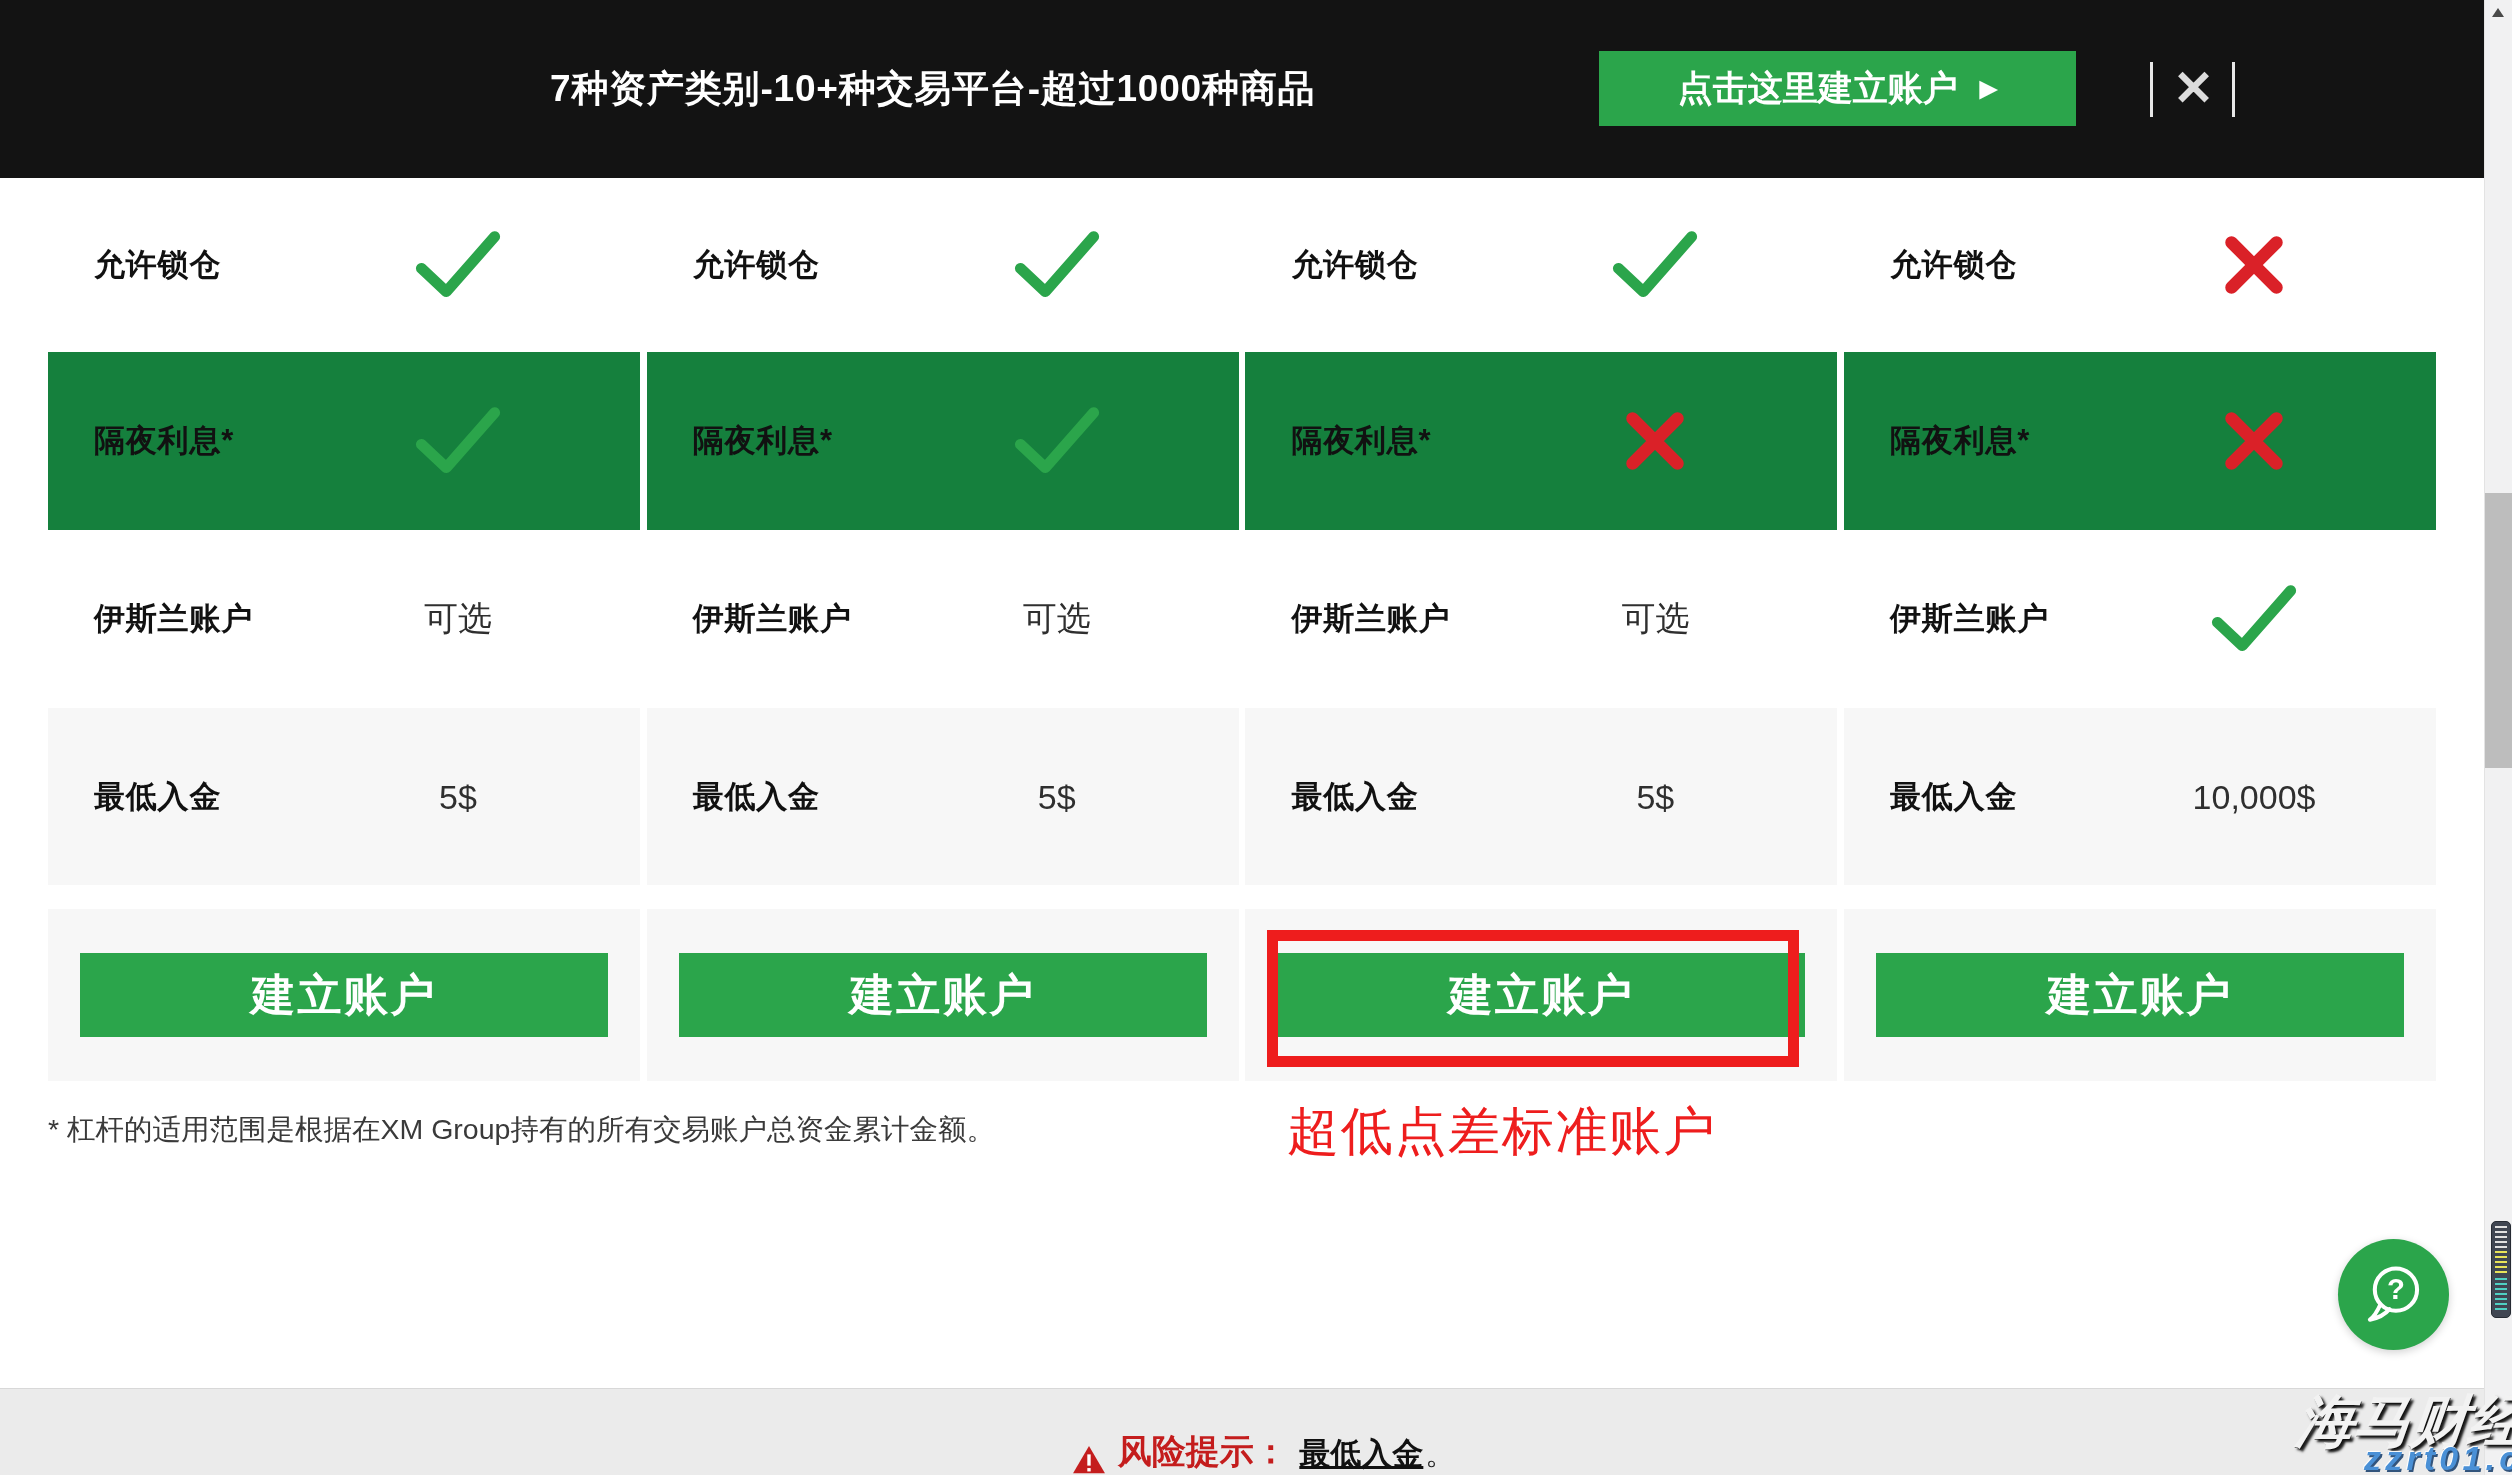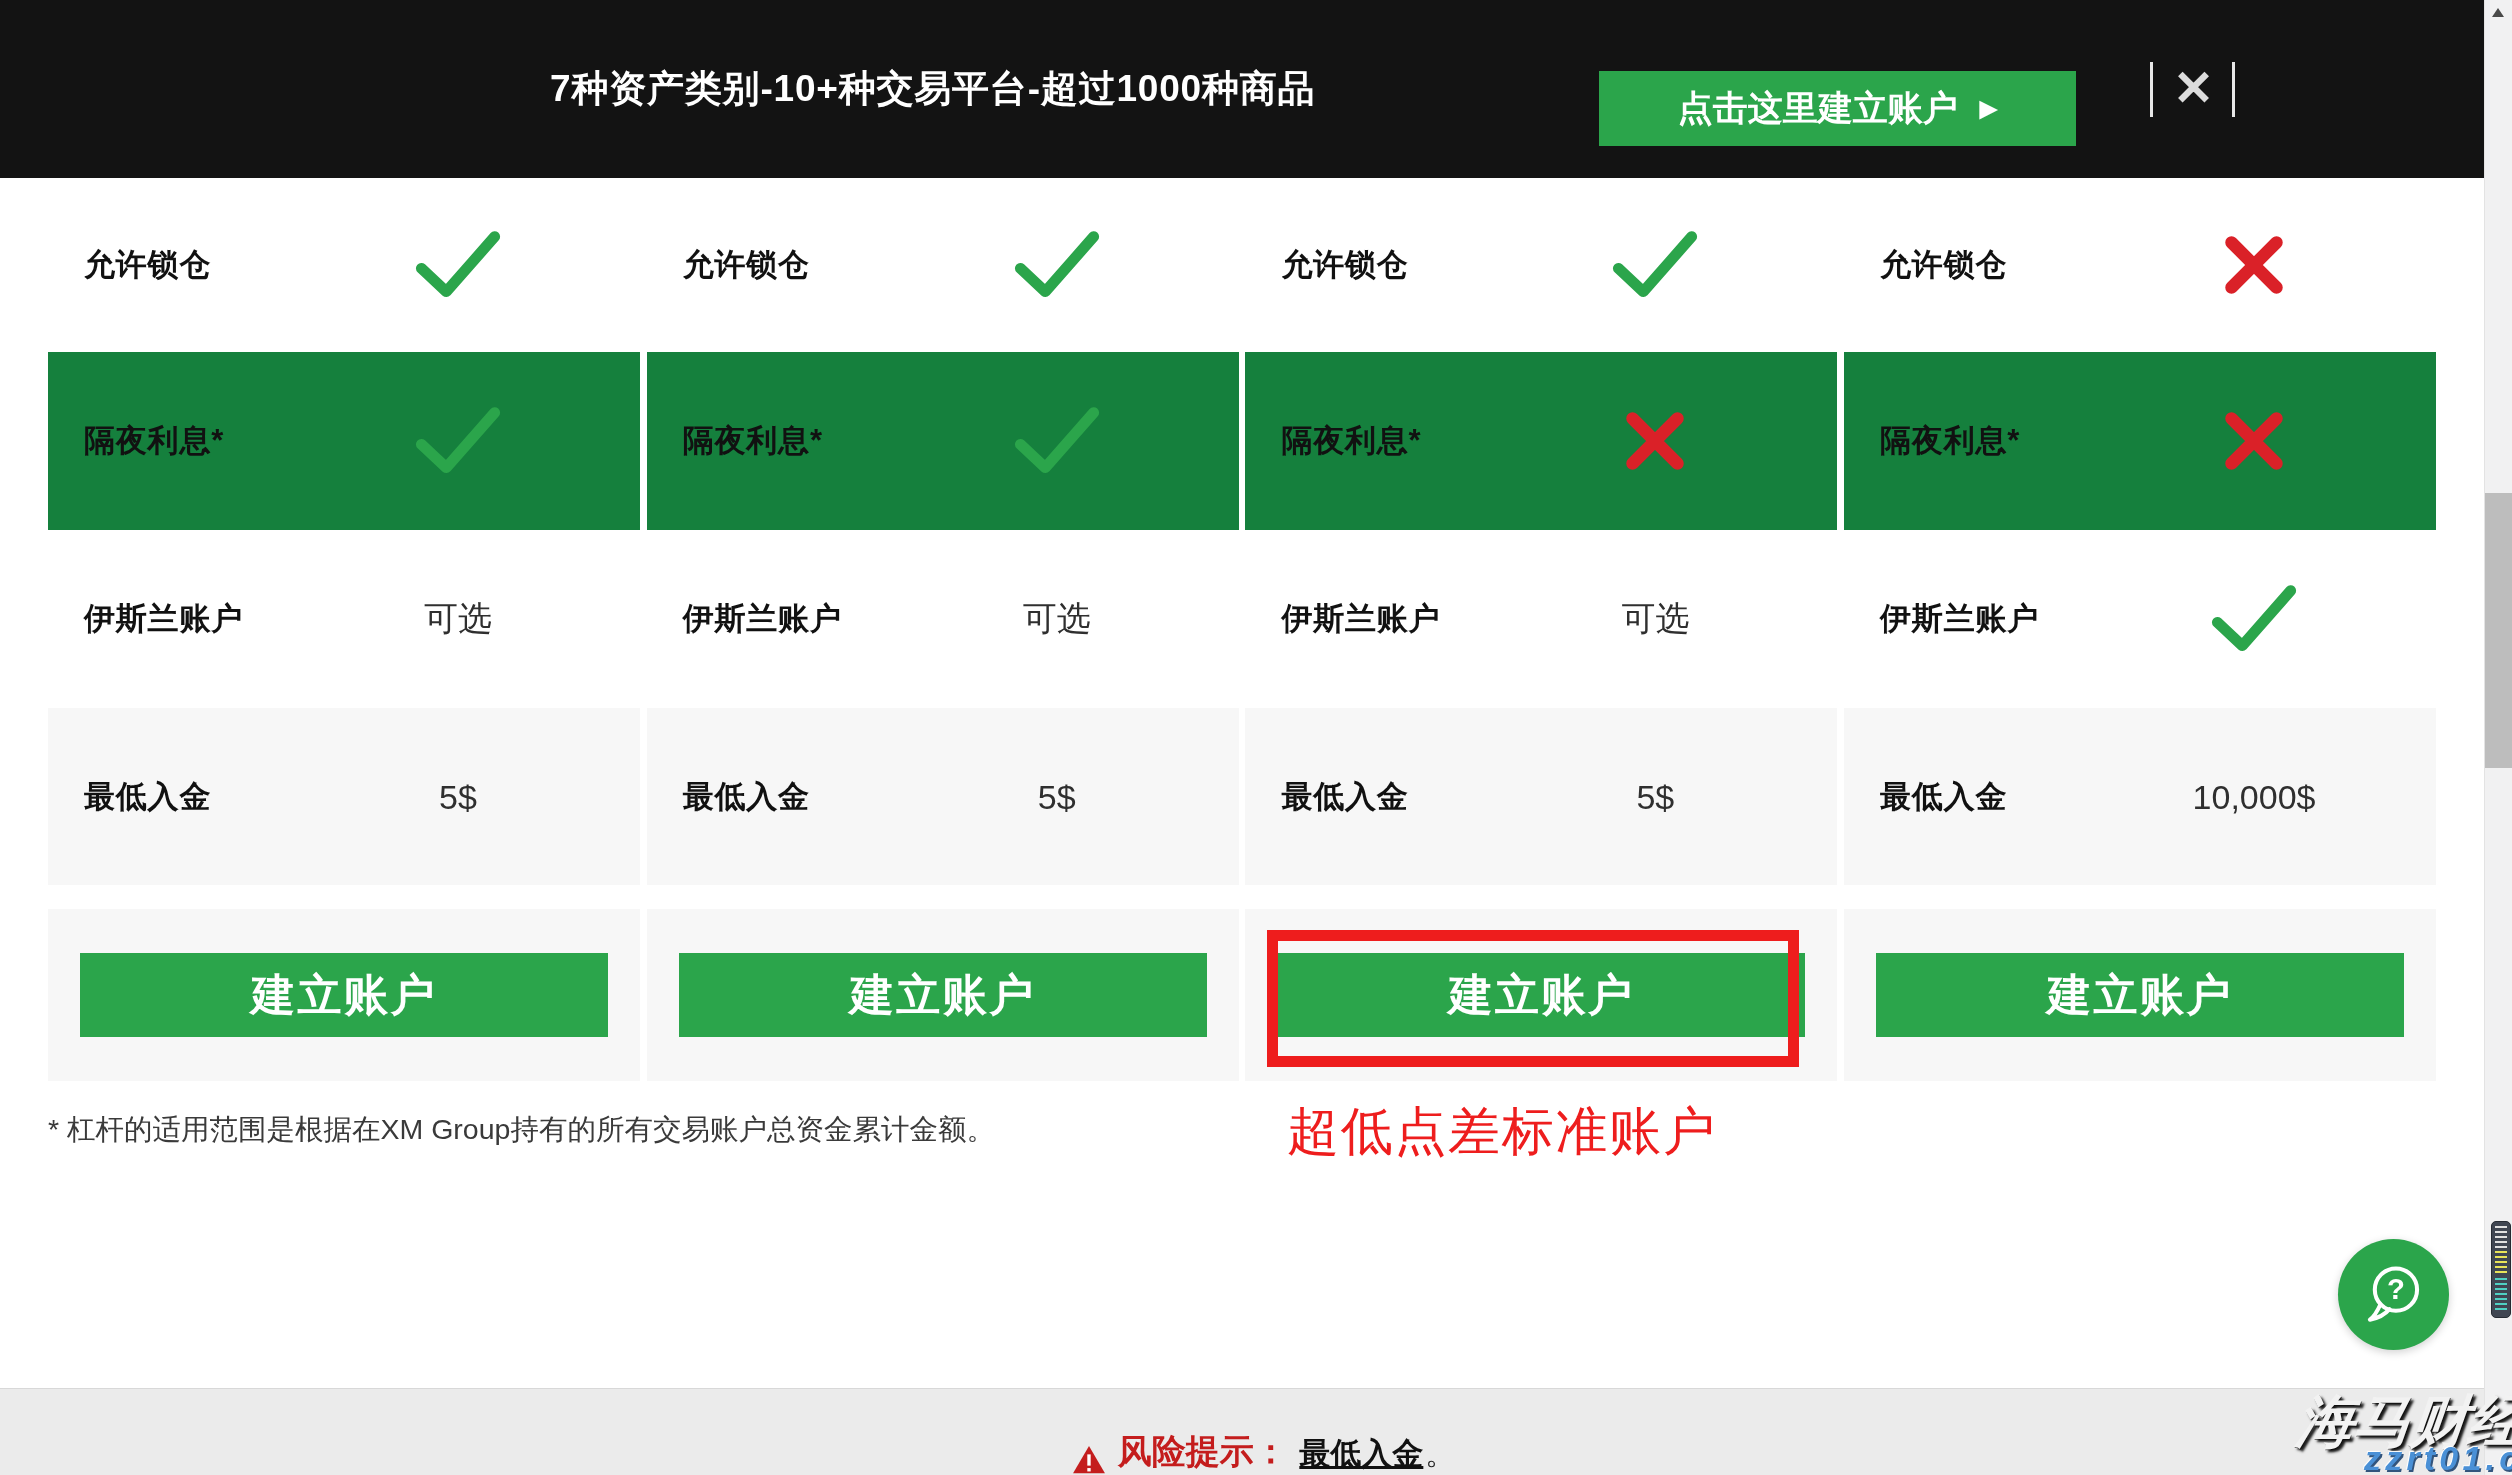--- a/index.html
+++ b/index.html
@@ -5,38 +5,38 @@
   html,body{margin:0;padding:0;background:#fff;}
   #app{position:relative;width:2512px;height:1475px;background:#fff;overflow:hidden;
        font-family:"Liberation Sans",sans-serif;}
 
   
   .topbar{position:absolute;left:0;top:0;width:2484px;height:178px;background:#131313;}
   .topbar-title{position:absolute;left:550px;top:0;height:178px;display:flex;align-items:center;
         color:#fff;font-size:37px;font-weight:600;letter-spacing:0.8px;}
   .cta{position:absolute;left:1599px;top:51px;width:477px;height:75px;background:var(--green);
         border:none;cursor:pointer;display:flex;align-items:center;justify-content:center;
-        color:#fff;font-weight:700;font-size:35px;font-family:inherit;gap:22px;margin-top:20px;}
+        color:#fff;font-weight:700;font-size:35px;font-family:inherit;gap:22px;}
   .cta-arrow{font-size:22.6px;line-height:1;transform:translateY(0.8px);}
   .sep{position:absolute;top:62px;width:2.5px;height:55px;background:#e8e8e8;}
   .sep1{left:2150px;} .sep2{left:2232px;}
   .close{position:absolute;left:2160px;top:51px;width:67px;height:75px;background:transparent;border:none;
         color:#dcdcdc;font-size:49px;font-weight:700;cursor:pointer;display:flex;align-items:center;justify-content:center;
         font-family:inherit;}
 
   
   #table{position:absolute;left:48px;top:178px;width:2389px;display:grid;
         grid-template-columns:repeat(4,592px);column-gap:6.7px;}
   .col{display:flex;flex-direction:column;}
   .trow{position:relative;display:flex;align-items:center;background:#fff;}
   .trow:nth-child(1){height:174px;}
   .trow:nth-child(2){height:178px;background:#15803d;}
   .trow:nth-child(3){height:178px;}
   .trow:nth-child(4){height:177px;background:#f7f7f7;}
-  .rlabel{margin-left:36px;font-size:31px;font-weight:700;color:#111;letter-spacing:0.8px;}
+  .rlabel{margin-left:46px;font-size:31px;font-weight:700;color:#111;letter-spacing:0.8px;}
   .rval{position:absolute;left:410px;top:50%;transform:translate(-50%,-50%);display:flex;
         align-items:center;justify-content:center;}
   .vtext{font-size:34px;color:#2f2f2f;white-space:nowrap;}
   .spacer{height:24px;background:#fff;}
   .band{position:relative;height:172px;background:#f7f7f7;}
   .cab{position:absolute;left:32px;top:44px;width:528px;height:84px;background:var(--green);
         border:none;cursor:pointer;color:#fff;font-size:44px;font-weight:700;font-family:inherit;
         display:flex;align-items:center;justify-content:center;letter-spacing:2.5px;z-index:1;}
   .hbox{position:absolute;left:22px;top:21px;width:532px;height:137px;border:11px solid var(--hlred);
         box-sizing:border-box;z-index:2;pointer-events:none;}

